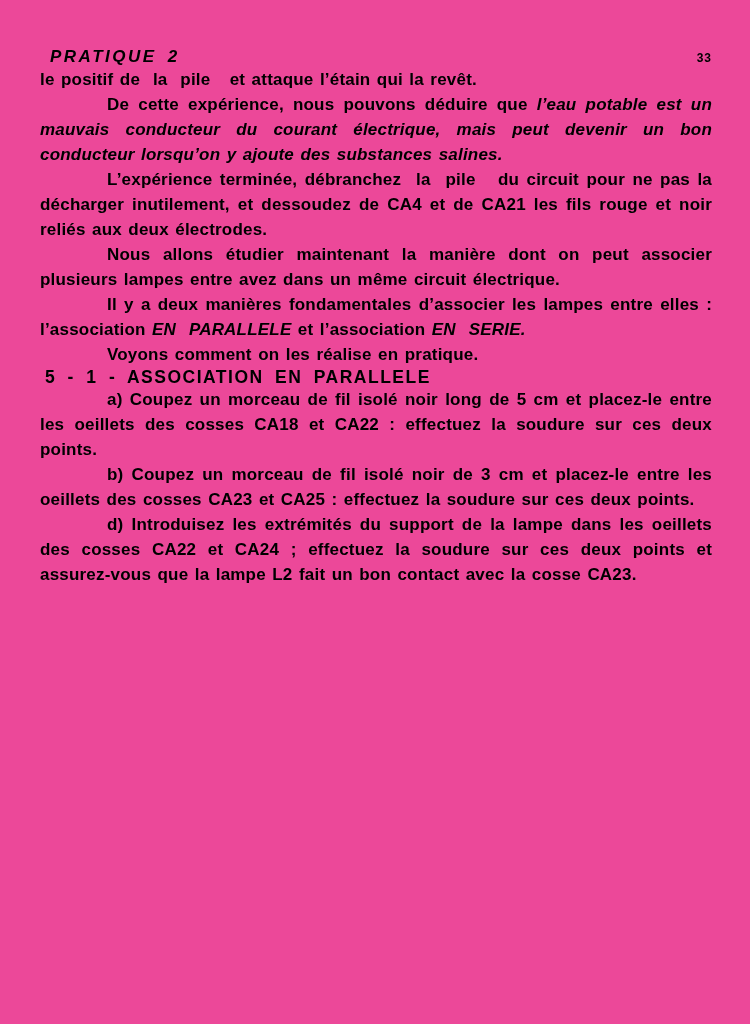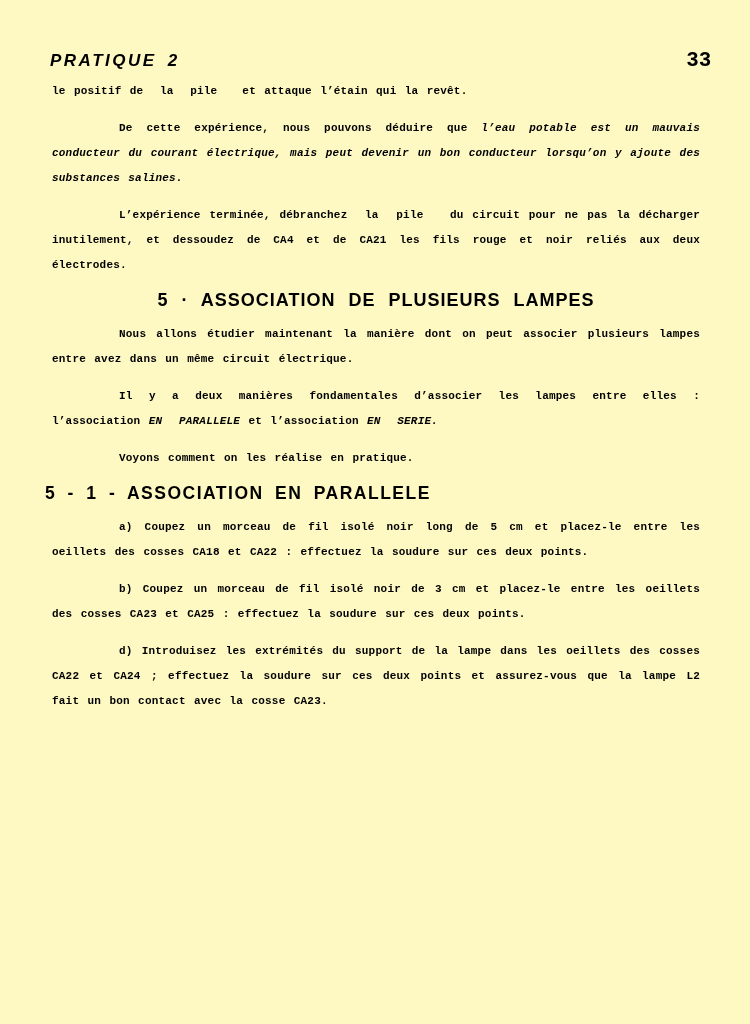--- a/index.html
+++ b/index.html
@@ -8,52 +8,51 @@
     background: #ffffff;
     width: 750px;
     height: 1024px;
     overflow: hidden;
   }
   .page {
     width: 750px;
     height: 1024px;
     box-sizing: border-box;
     padding: 0 38px 0 40px;
-    background: #fef9c3;
+    background: #ec4899;
     color: #000000;
     font-family: "Liberation Sans", sans-serif;
     font-weight: bold;
     -webkit-font-smoothing: antialiased;
   }
   .page-header {
     display: flex;
     justify-content: space-between;
     align-items: baseline;
     padding-top: 47px;
     height: 20px;
   }
   .running-title {
     font-size: 17px;
     font-style: italic;
     letter-spacing: 2.5px;
     word-spacing: 4px;
     margin-left: 10px;
   }
   .page-number {
-    font-size: 21px;
+    font-size: 12px;
     letter-spacing: 1px;
   }
   p.body-text {
-    margin: 12px;
-    font-size: 11px;
+    margin: 0;
+    font-size: 17px;
     line-height: 25px;
     text-align: justify;
     letter-spacing: 0.2px;
     word-spacing: 1.5px;
-    font-family: Liberation Mono, monospace;
   }
   .indent { text-indent: 67px; }
   .italic { font-style: italic; }
 
   h2.section-heading {
     margin: 0;
     font-size: 18px;
     line-height: 20px;
     text-align: center;
     letter-spacing: 1px;
@@ -91,21 +90,20 @@
     <span class="running-title">PRATIQUE 2</span>
     <span class="page-number">33</span>
   </div>
 
   <p class="body-text mt-p1">le positif de &nbsp;la &nbsp;pile &nbsp;&nbsp;et attaque l’étain qui la revêt.</p>
 
   <p class="body-text indent mt-p2"><span>De cette expérience, nous pouvons déduire que </span><span class="italic">l’eau potable est un mauvais conducteur du courant électrique, mais peut devenir un bon conducteur lorsqu’on y ajoute des substances salines.</span></p>
 
   <p class="body-text indent mt-p3">L’expérience terminée, débranchez &nbsp;la &nbsp;pile &nbsp;&nbsp;du circuit pour ne pas la décharger inutilement, et dessoudez de CA4 et de CA21 les fils rouge et noir reliés aux deux électrodes.</p>
 
-  <h2 class="section-heading mt-h2">5 · ASSOCIATION DE PLUSIEURS LAMPES</h2>
 
   <p class="body-text indent mt-p4">Nous allons étudier maintenant la manière dont on peut associer plusieurs lampes entre avez dans un même circuit électrique.</p>
 
   <p class="body-text indent mt-p5"><span>Il y a deux manières fondamentales d’associer les lampes entre elles : l’association </span><span class="italic">EN&nbsp; PARALLELE</span><span> et l’association </span><span class="italic">EN&nbsp; SERIE.</span></p>
 
   <p class="body-text indent mt-p6">Voyons comment on les réalise en pratique.</p>
 
   <h3 class="subsection-heading mt-h3">5 - 1 - ASSOCIATION EN PARALLELE</h3>
 
   <p class="body-text indent mt-a">a) Coupez un morceau de fil isolé noir long de 5 cm et placez-le entre les oeillets des cosses CA18 et CA22 : effectuez la soudure sur ces deux points.</p>

